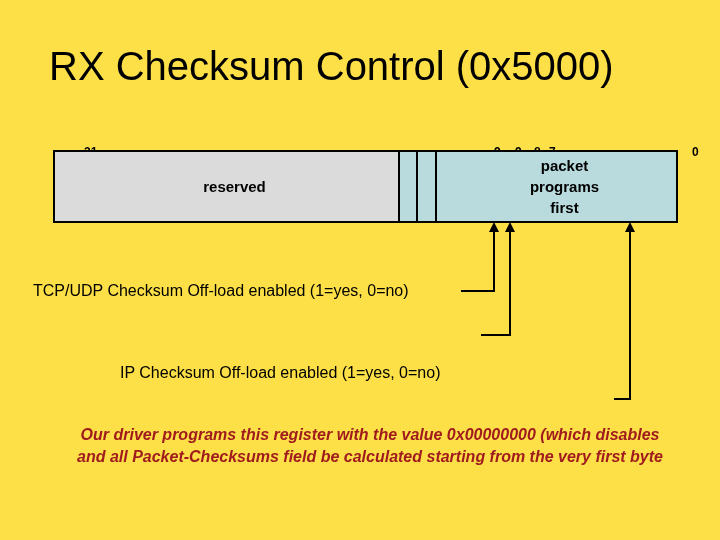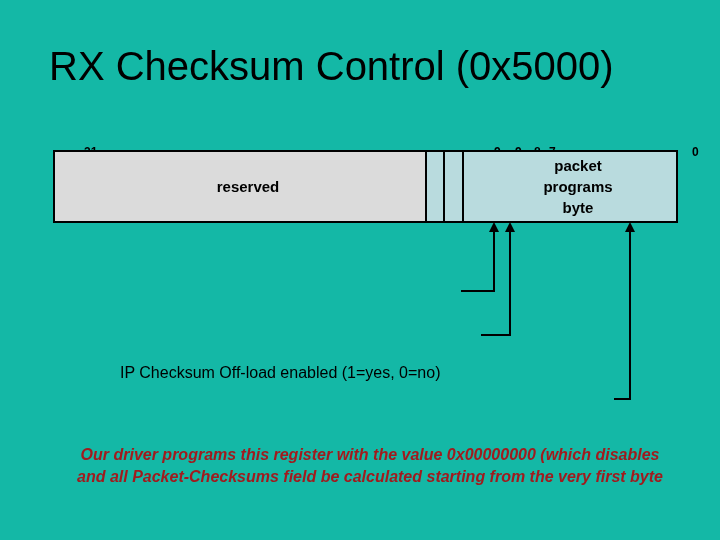--- a/index.html
+++ b/index.html
@@ -1,17 +1,17 @@
 <!DOCTYPE html>
 <html><head>
 <meta charset="utf-8">
 <style>
   html, body { margin:0; padding:0; background:#fff; }
   .slide {
-    position:relative; width:720px; height:540px; background:#14b8a6;
+    position:relative; width:720px; height:540px; background:#fde047;
     font-family:"Liberation Sans", sans-serif; overflow:hidden; color:#000;
   }
   .title {
     position:absolute; left:49px; top:44px; margin:0;
     font-size:40px; font-weight:400; letter-spacing:0; white-space:nowrap;
   }
   .bitlabel {
     position:absolute; top:145px; font-size:12px; font-weight:700; white-space:nowrap;margin-left:28px;
   }
   .bl-31 { left:56px; }
@@ -21,21 +21,21 @@
   .bl-7  { left:521px; }
   .bl-0  { left:664px; }
   .regbox {
     position:absolute; left:53px; top:150px; width:625px; height:73px;
     border:2px solid #000; box-sizing:border-box; display:flex;
   }
   .field {
     display:flex; align-items:center; justify-content:center;
     font-size:15px; font-weight:700; box-sizing:border-box;padding-left:16px;
   }
-  .f-reserved { width:372px; border-right:2px solid #000; }
+  .f-reserved { width:345px; border-right:2px solid #000; }
   .f-bit9 { width:18px; border-right:2px solid #000; }
   .f-bit8 { width:19px; border-right:2px solid #000; }
   .f-pcs  { flex:1; flex-direction:column; line-height:21px; text-align:center; }
   .vline { position:absolute; width:2px; background:#000; }
   .v-bit9 { left:493px; top:231px; height:61px; }
   .v-bit8 { left:509px; top:231px; height:105px; }
   .v-pcs  { left:629px; top:231px; height:169px; }
   .hline { position:absolute; height:2px; background:#000; }
   .h-tcp { left:461px; top:290px; width:34px; }
   .h-ip  { left:481px; top:334px; width:30px; }
@@ -74,34 +74,35 @@
 
   <div class="regbox">
     <div class="field f-reserved" style="background-color: rgb(219, 219, 219);">
       <span>reserved</span>
     </div>
     <div class="field f-bit9" style="background-color: rgb(185, 219, 222);"></div>
     <div class="field f-bit8" style="background-color: rgb(185, 219, 222);"></div>
     <div class="field f-pcs" style="background-color: rgb(185, 219, 222);">
       <div>packet</div>
       <div>programs</div>
-      <div>byte</div>
+      <div>first</div>
     </div>
   </div>
 
   <div class="vline v-bit9"></div>
   <div class="vline v-bit8"></div>
   <div class="vline v-pcs"></div>
   <div class="hline h-tcp"></div>
   <div class="hline h-ip"></div>
   <div class="hline h-fld"></div>
   <div class="arrowhead a-bit9"></div>
   <div class="arrowhead a-bit8"></div>
   <div class="arrowhead a-pcs"></div>
 
+  <div class="ann ann-tcp">TCP/UDP Checksum Off-load enabled (1=yes, 0=no)</div>
   <div class="ann ann-ip">IP Checksum Off-load enabled (1=yes, 0=no)</div>
 
-  <div class="note" style="color: rgb(160, 27, 30); margin-top: 20px;">
+  <div class="note" style="color: rgb(160, 27, 30);">
     <div>Our driver programs this register with the value 0x00000000 (which disables</div>
     <div>and all Packet-Checksums field be calculated starting from the very first byte</div>
   </div>
 
 </div>
 
 </body></html>

